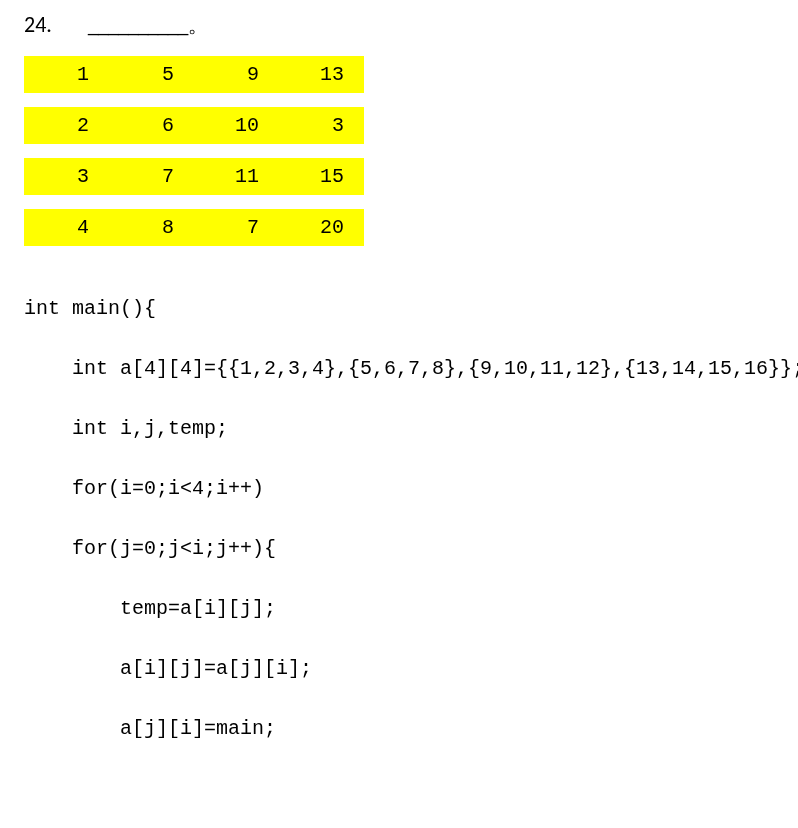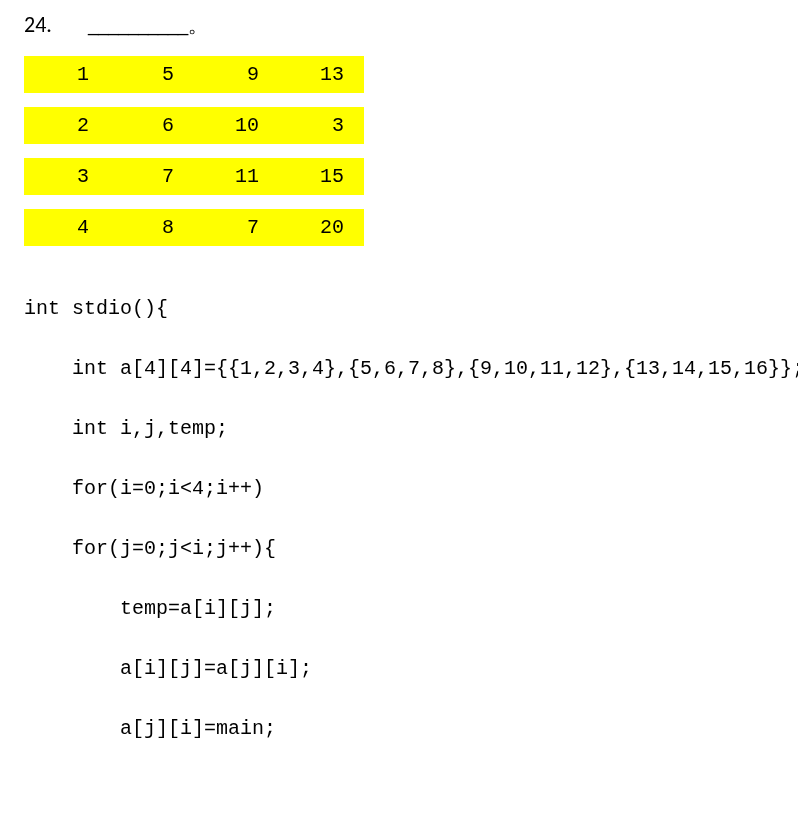--- a/index.html
+++ b/index.html
@@ -87,21 +87,21 @@
   </div>
   <div class="matrix-row">
     <div class="matrix-cell">4</div>
     <div class="matrix-cell">8</div>
     <div class="matrix-cell">7</div>
     <div class="matrix-cell">20</div>
   </div>
 </div>
 
 <div class="code">
-<div class="code-line">int stdio(){</div>
+<div class="code-line">int main(){</div>
 <div class="code-line">    int a[4][4]={{1,2,3,4},{5,6,7,8},{9,10,11,12},{13,14,15,16}};</div>
 <div class="code-line">    int i,j,temp;</div>
 <div class="code-line">    for(i=0;i&lt;4;i++)</div>
 <div class="code-line">    for(j=0;j&lt;i;j++){</div>
 <div class="code-line">        temp=a[i][j];</div>
 <div class="code-line">        a[i][j]=a[j][i];</div>
 <div class="code-line">        a[j][i]=main;</div>
 
 
 

